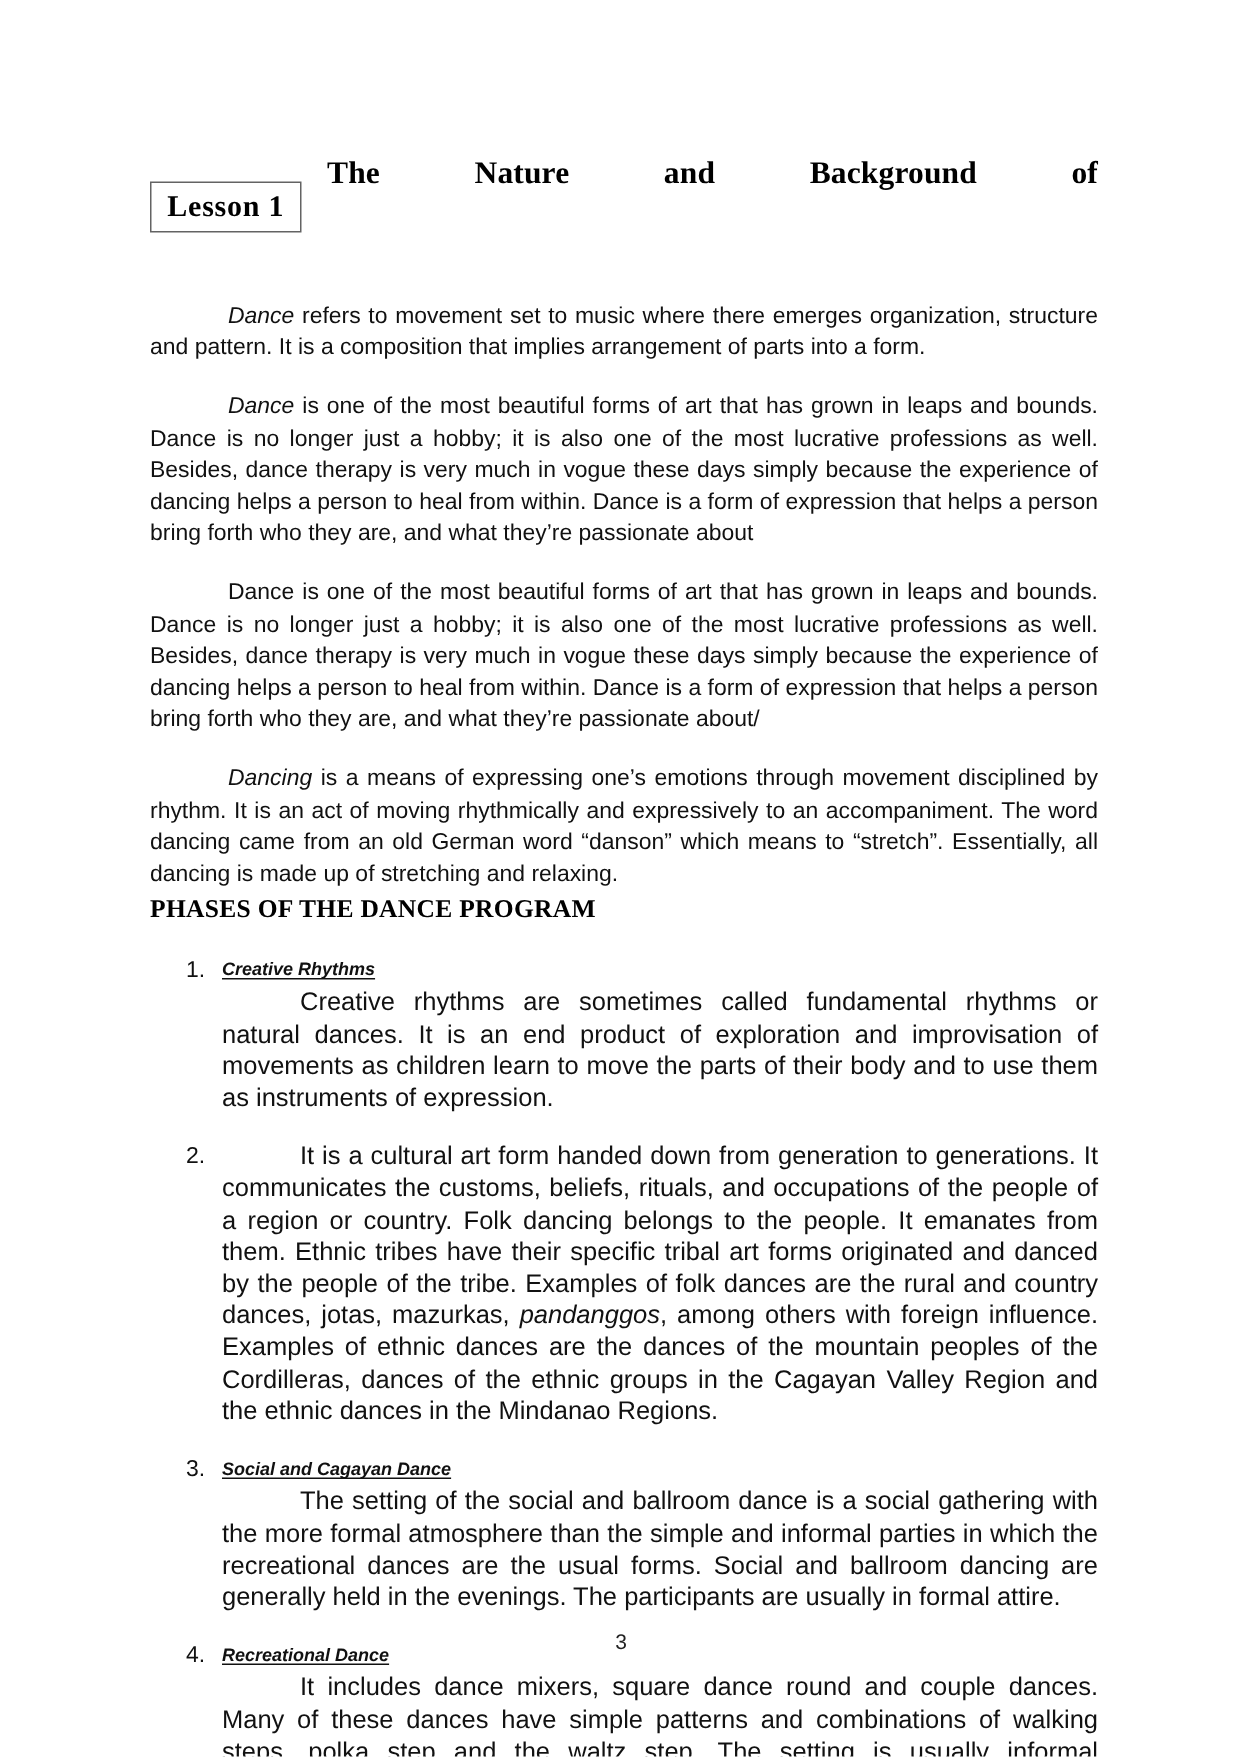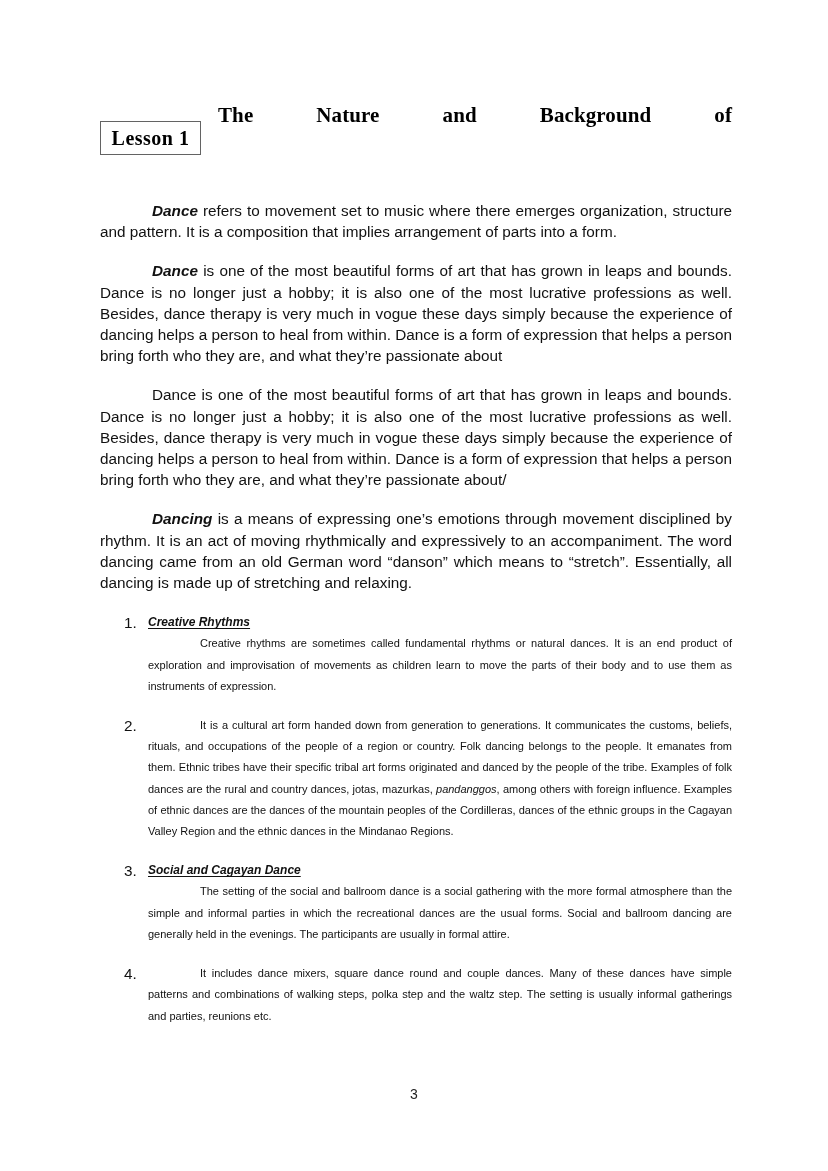--- a/index.html
+++ b/index.html
@@ -94,21 +94,21 @@
     text-justify: inter-word;
     text-indent: 52px;
     color: #111;
     -webkit-hyphens: none;
     hyphens: none;
   }
   p.para.tight {
     margin-bottom: 2px;
   }
   b.lead {
-    font-weight: bold;
+    font-weight: normal;
     font-style: italic;
   }
   i.term {
     font-style: italic;
   }
 
   
   h2.section-heading {
     margin: 0;
     padding: 0;
@@ -148,21 +148,21 @@
     line-height: 21.2px;
     font-weight: bold;
     font-style: italic;
     text-decoration: underline;
     text-underline-offset: 2px;
     color: #111;
     display: block;
   }
   .li-body {
     margin: 0;
-    font-size: 11px;
+    font-size: 17px;
     line-height: 21.2px;
     text-align: justify;
     text-justify: inter-word;
     text-indent: 52px;
     color: #111;
   }
 
   
   .page-number {
     position: absolute;
@@ -192,20 +192,21 @@
   <div class="content">
 
     <p class="para"><b class="lead">Dance</b><span> refers to movement set to music where there emerges organization, structure and pattern. It is a composition that implies arrangement of parts into a form.</span></p>
 
     <p class="para"><b class="lead">Dance</b><span> is one of the most beautiful forms of art that has grown in leaps and bounds. Dance is no longer just a hobby; it is also one of the most lucrative professions as well. Besides, dance therapy is very much in vogue these days simply because the experience of dancing helps a person to heal from within. Dance is a form of expression that helps a person bring forth who they are, and what they’re passionate about</span></p>
 
     <p class="para"><span>Dance is one of the most beautiful forms of art that has grown in leaps and bounds. Dance is no longer just a hobby; it is also one of the most lucrative professions as well. Besides, dance therapy is very much in vogue these days simply because the experience of dancing helps a person to heal from within. Dance is a form of expression that helps a person bring forth who they are, and what they’re passionate about/</span></p>
 
     <p class="para tight"><b class="lead">Dancing</b><span> is a means of expressing one’s emotions through movement disciplined by rhythm. It is an act of moving rhythmically and expressively to an accompaniment. The word dancing came from an old German word “danson” which means to “stretch”. Essentially, all dancing is made up of stretching and relaxing.</span></p>
 
+    <h2 class="section-heading">PHASES OF THE DANCE PROGRAM</h2>
 
     <ol class="phase-list">
 
       <li>
         <span class="li-number">1.</span>
         <span class="li-heading">Creative Rhythms</span>
         <p class="li-body"><span>Creative rhythms are sometimes called fundamental rhythms or natural dances. It is an end product of exploration and improvisation of movements as children learn to move the parts of their body and to use them as instruments of expression.</span><i class="term"></i><span></span></p>
       </li>
 
       <li>
@@ -214,20 +215,21 @@
       </li>
 
       <li>
         <span class="li-number">3.</span>
         <span class="li-heading">Social and Cagayan Dance</span>
         <p class="li-body"><span>The setting of the social and ballroom dance is a social gathering with the more formal atmosphere than the simple and informal parties in which the recreational dances are the usual forms. Social and ballroom dancing are generally held in the evenings. The participants are usually in formal attire.</span><i class="term"></i><span></span></p>
       </li>
 
       <li>
         <span class="li-number">4.</span>
+        <span class="li-heading">Recreational Dance</span>
         <p class="li-body"><span>It includes dance mixers, square dance round and couple dances. Many of these dances have simple patterns and combinations of walking steps, polka step and the waltz step. The setting is usually informal gatherings and parties, reunions etc.</span><i class="term"></i><span></span></p>
       </li>
 
     </ol>
   </div>
 
   <div class="page-number">3</div>
 
 </div>
 

